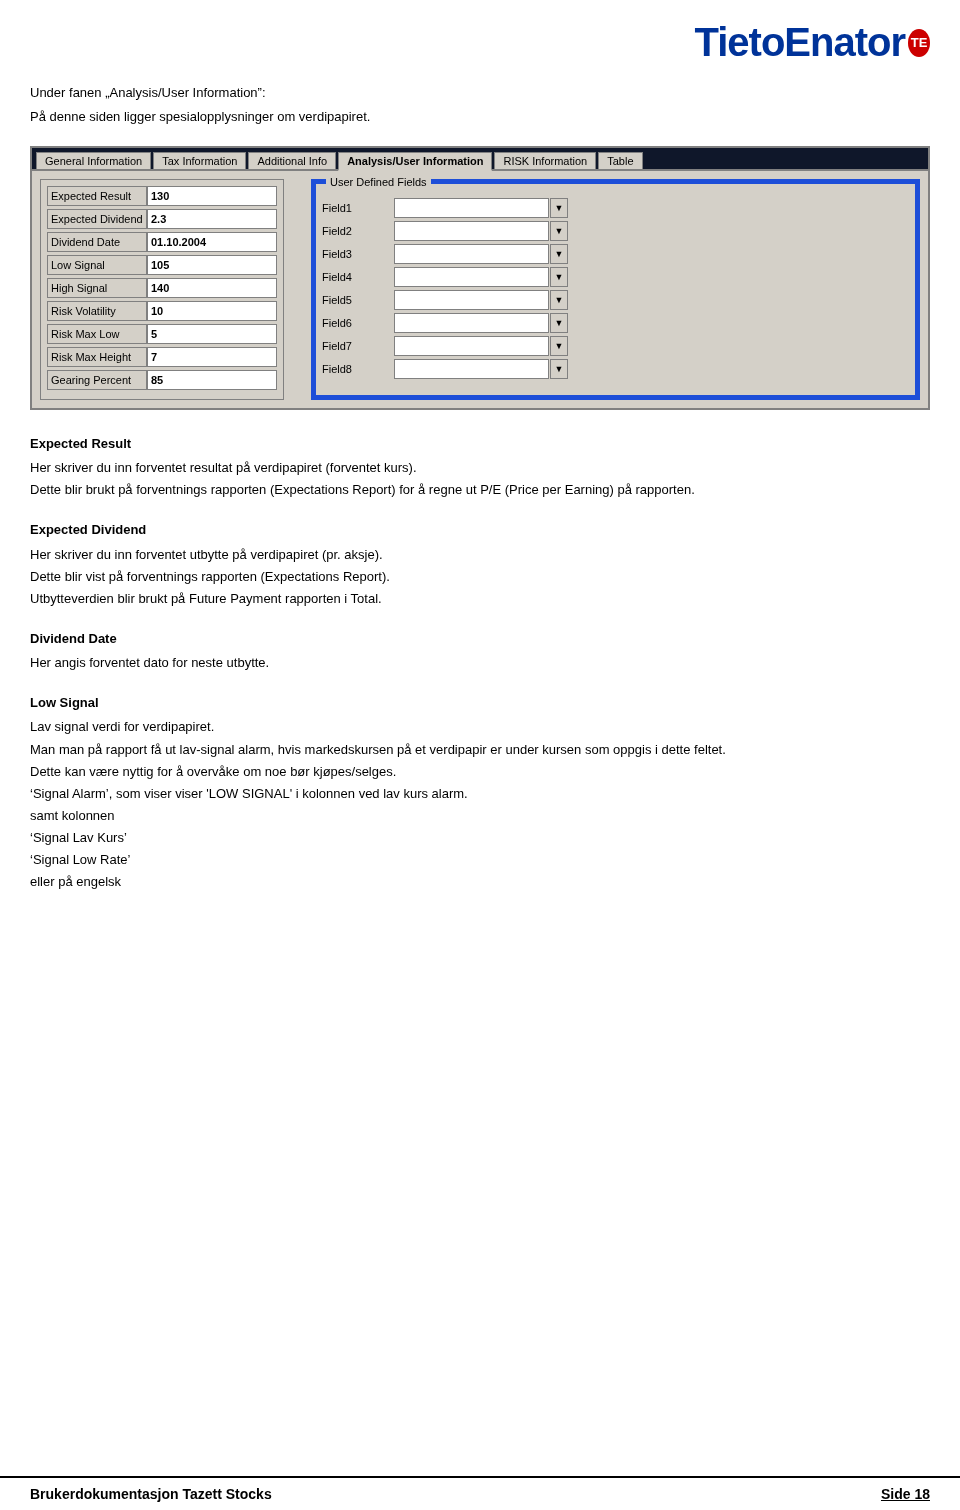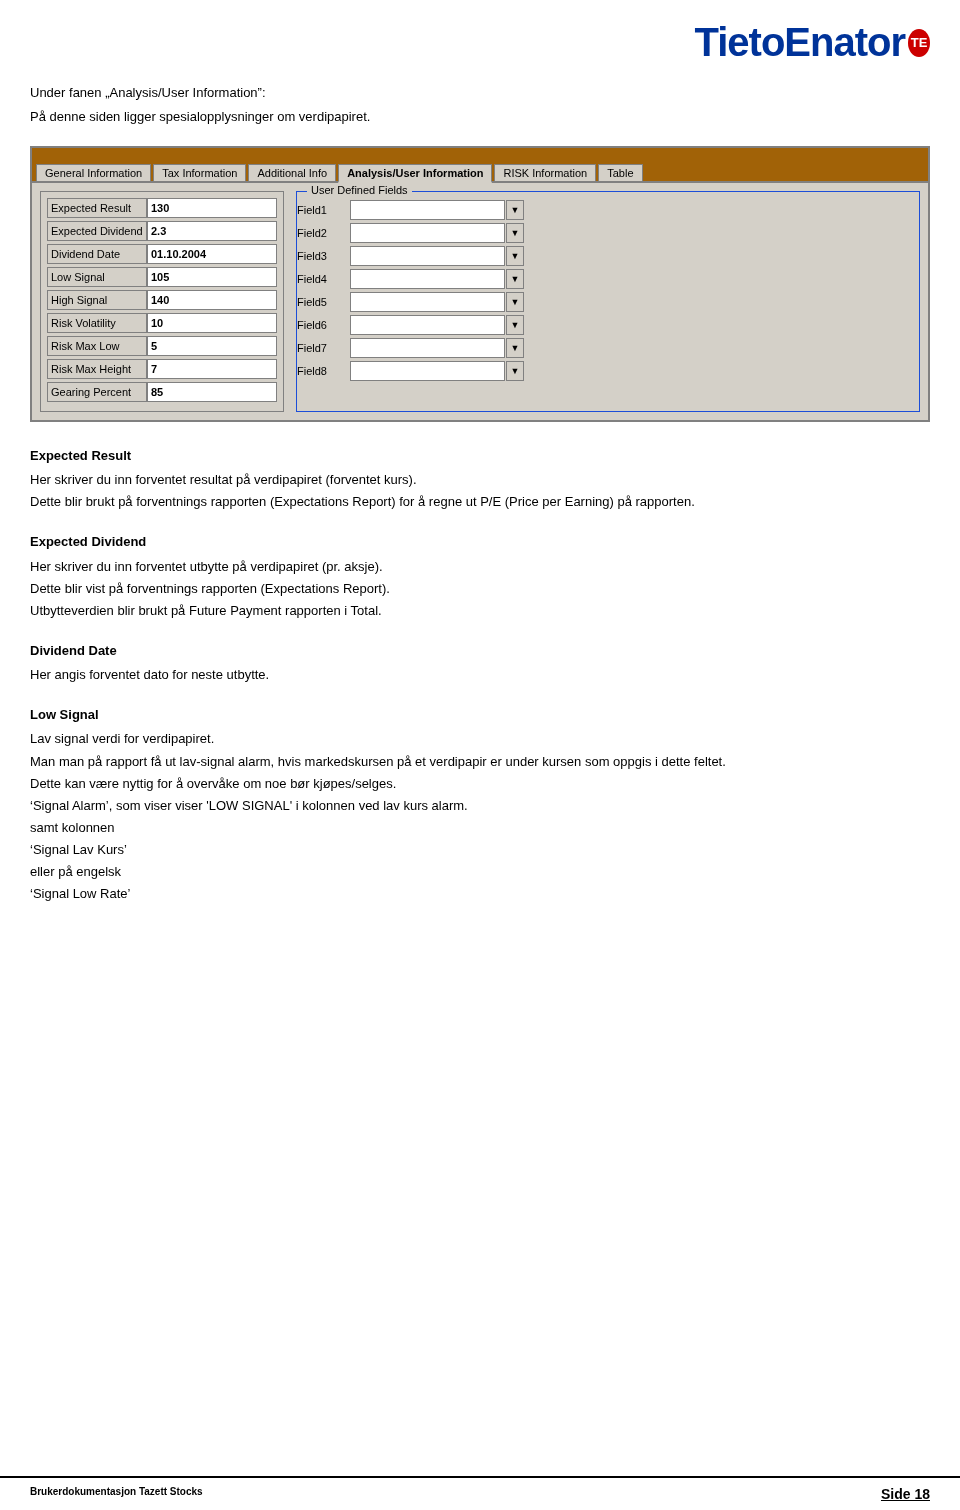--- a/index.html
+++ b/index.html
@@ -65,23 +65,23 @@
     .form-panel {
       border: 2px solid #808080;
       background: #d4d0c8;
       padding: 0;
       margin-bottom: 24px;
     }
 
     
     .tab-bar {
       display: flex;
-      background: #a16207;
+      background: #0f172a;
       border-bottom: 2px solid #808080;
-      padding-top: 16px;
+      padding-top: 4px;
       padding-left: 4px;
     }
 
     .tab {
       border: 1px solid #808080;
       border-bottom: none;
       padding: 2px 8px;
       margin-right: 2px;
       background: #d4d0c8;
       font-size: 11px;
@@ -136,43 +136,45 @@
       height: 20px;
       width: 130px;
       font-size: 11px;
       padding: 0 3px;
       font-weight: bold;
     }
 
     
     .right-fields {
       flex: 1;
-      border: 1px solid #1d4ed8;
-      background: #d4d0c8;
+      border: 5px solid #1d4ed8;
+      background: #d4d0c8;
+      padding: 6px;
       position: relative;
+      margin-left: 15px;
     }
 
     .group-legend {
       font-size: 11px;
       position: absolute;
       top: -8px;
       left: 10px;
       background: #d4d0c8;
       padding: 0 4px;
     }
 
     .udf-row {
       display: flex;
       align-items: center;
       margin-bottom: 3px;
     }
 
     .udf-label {
       font-size: 11px;
-      width: 53px;
+      width: 72px;
       text-align: left;
     }
 
     .udf-input-wrapper {
       display: flex;
       align-items: center;
     }
 
     .udf-text-field {
       border: 1px solid #808080;
@@ -218,21 +220,21 @@
       width: 960px;
       border-top: 2px solid #000000;
       display: flex;
       justify-content: space-between;
       padding: 8px 30px;
       background: white;
     }
 
     .footer-left {
       font-weight: bold;
-      font-size: 10px;
+      font-size: 14px;
     }
 
     .footer-right {
       font-weight: bold;
       font-size: 14px;
       text-decoration: underline;
     }
   </style>
 </head>
 <body>
@@ -393,22 +395,22 @@
 
   <div class="content-section">
     <div class="section-title">Low Signal</div>
     <div class="section-body">
       <p>Lav signal verdi for verdipapiret.</p>
       <p>Man man på rapport få ut lav-signal alarm, hvis markedskursen på et verdipapir er under kursen som oppgis i dette feltet.</p>
       <p>Dette kan være nyttig for å overvåke om noe bør kjøpes/selges.</p>
       <p>‘Signal Alarm’, som viser viser 'LOW SIGNAL' i kolonnen ved lav kurs alarm.</p>
       <p>samt kolonnen</p>
       <p>‘Signal Lav Kurs’</p>
+      <p>‘Signal Low Rate’</p>
       <p>eller på engelsk</p>
-      <p>‘Signal Low Rate’</p>
     </div>
   </div>
 </div>
 
 <div class="footer">
   <span class="footer-left">Brukerdokumentasjon Tazett Stocks</span>
   <span class="footer-right">Side 18</span>
 </div>
 
 </body></html>

